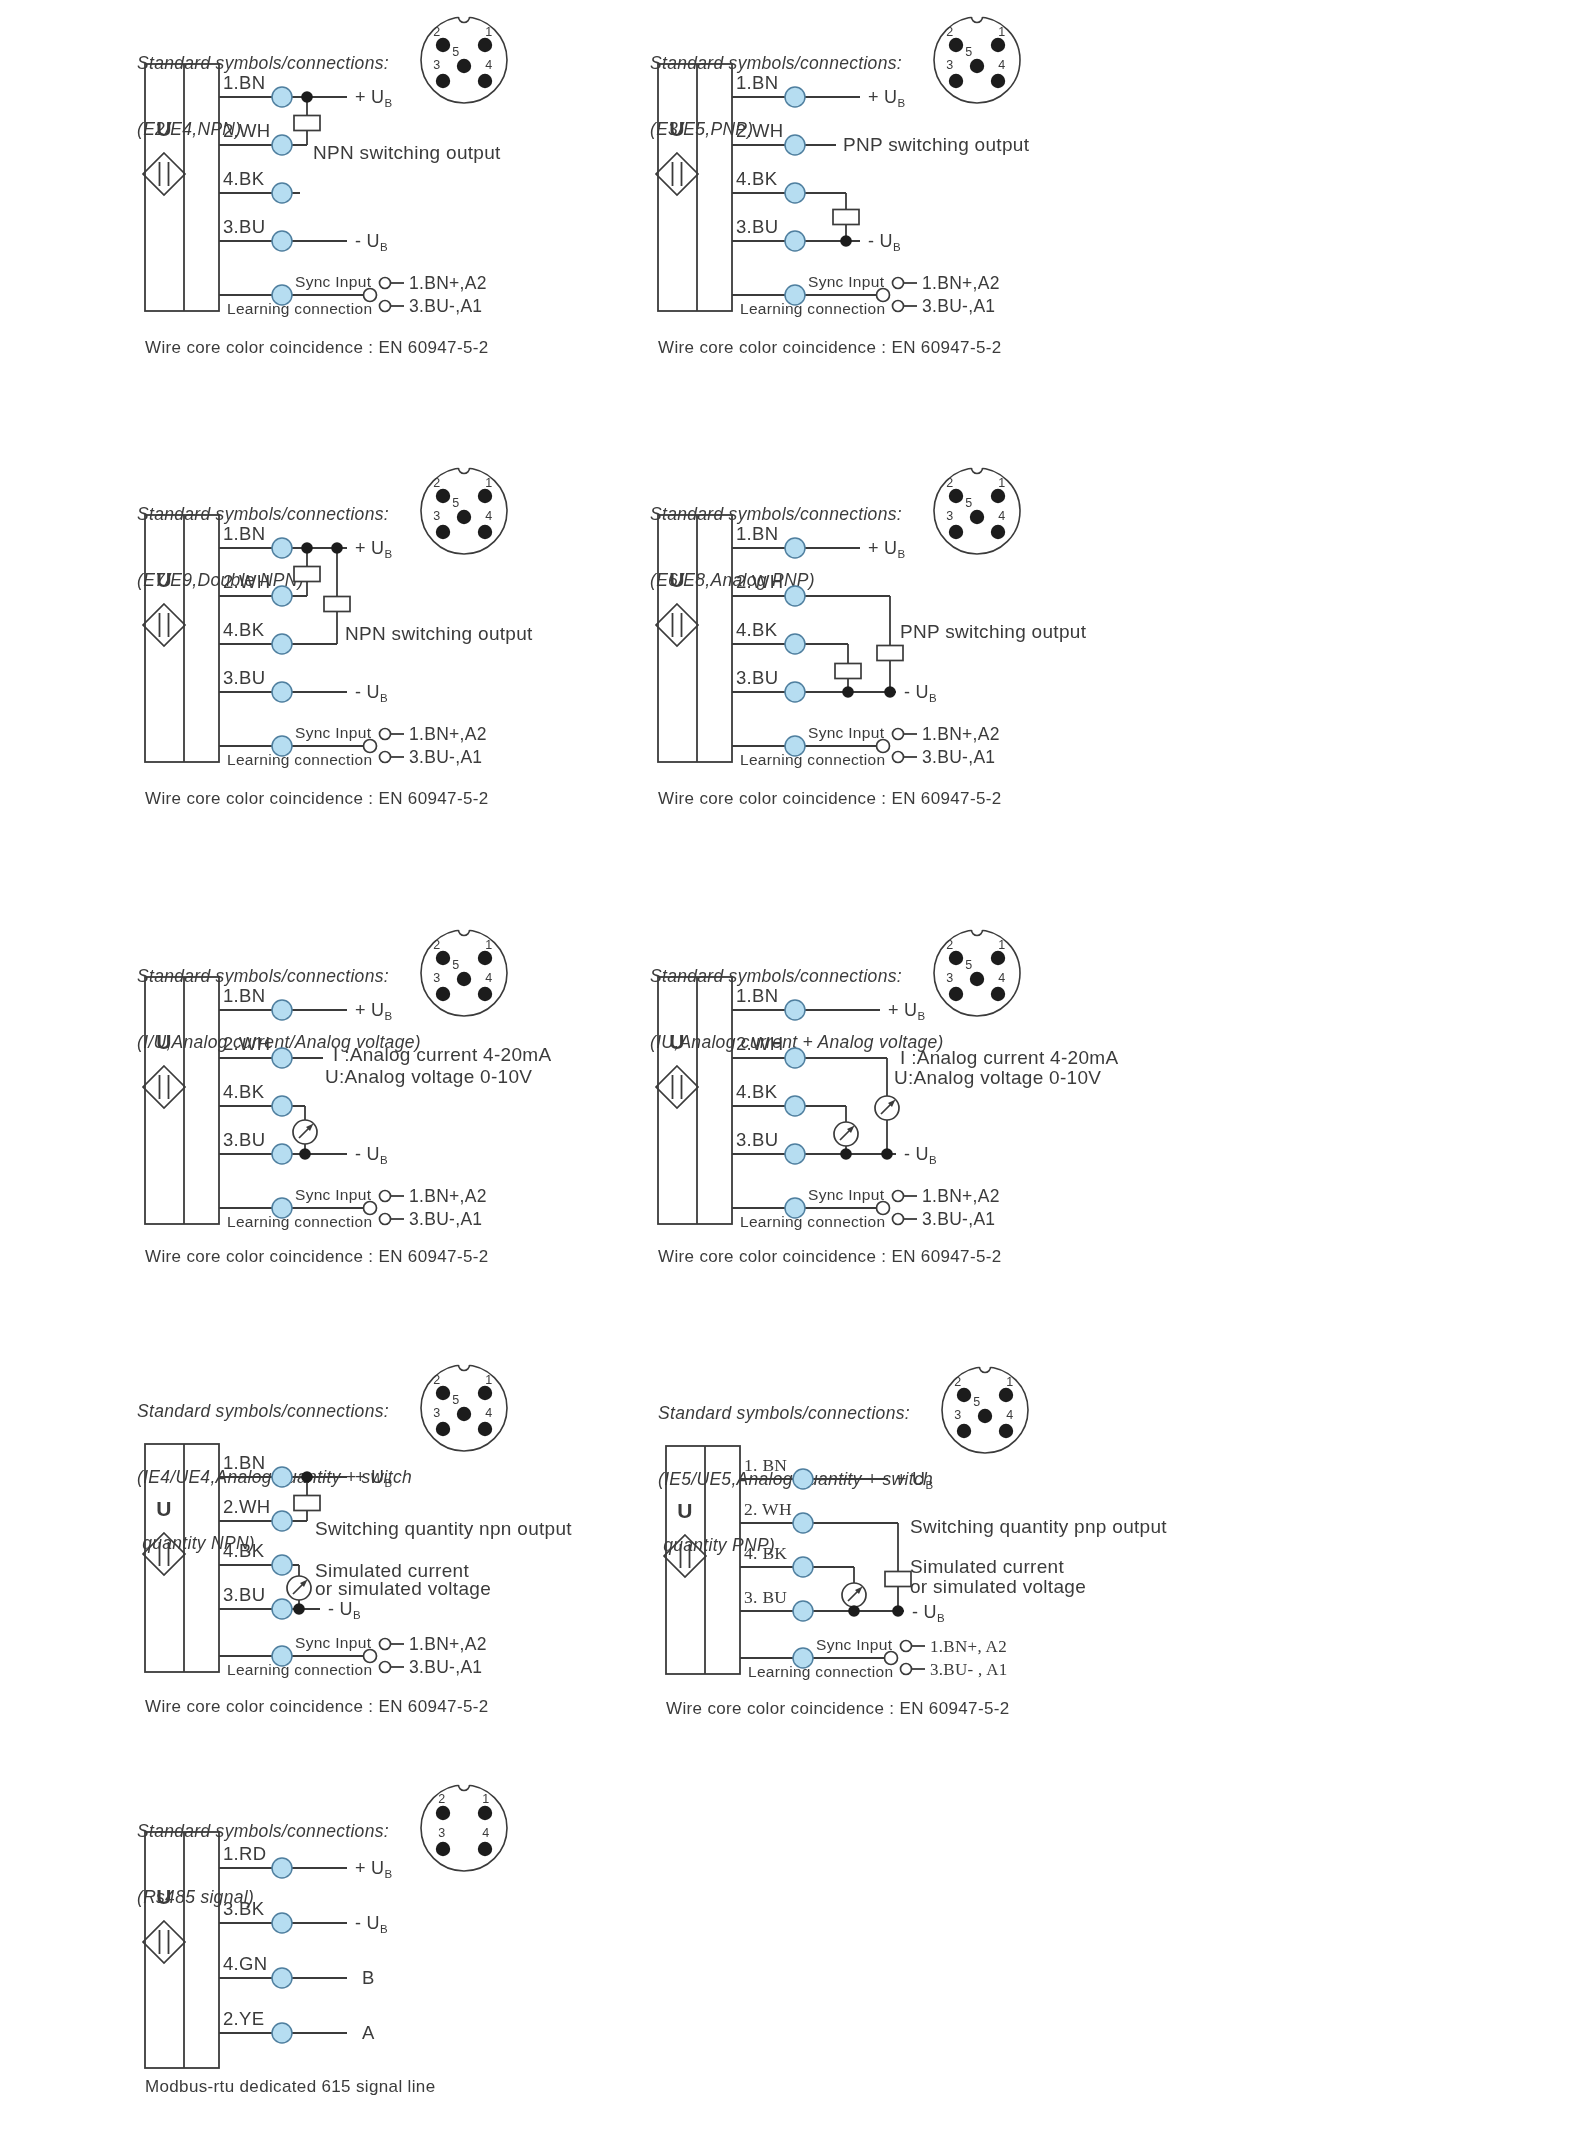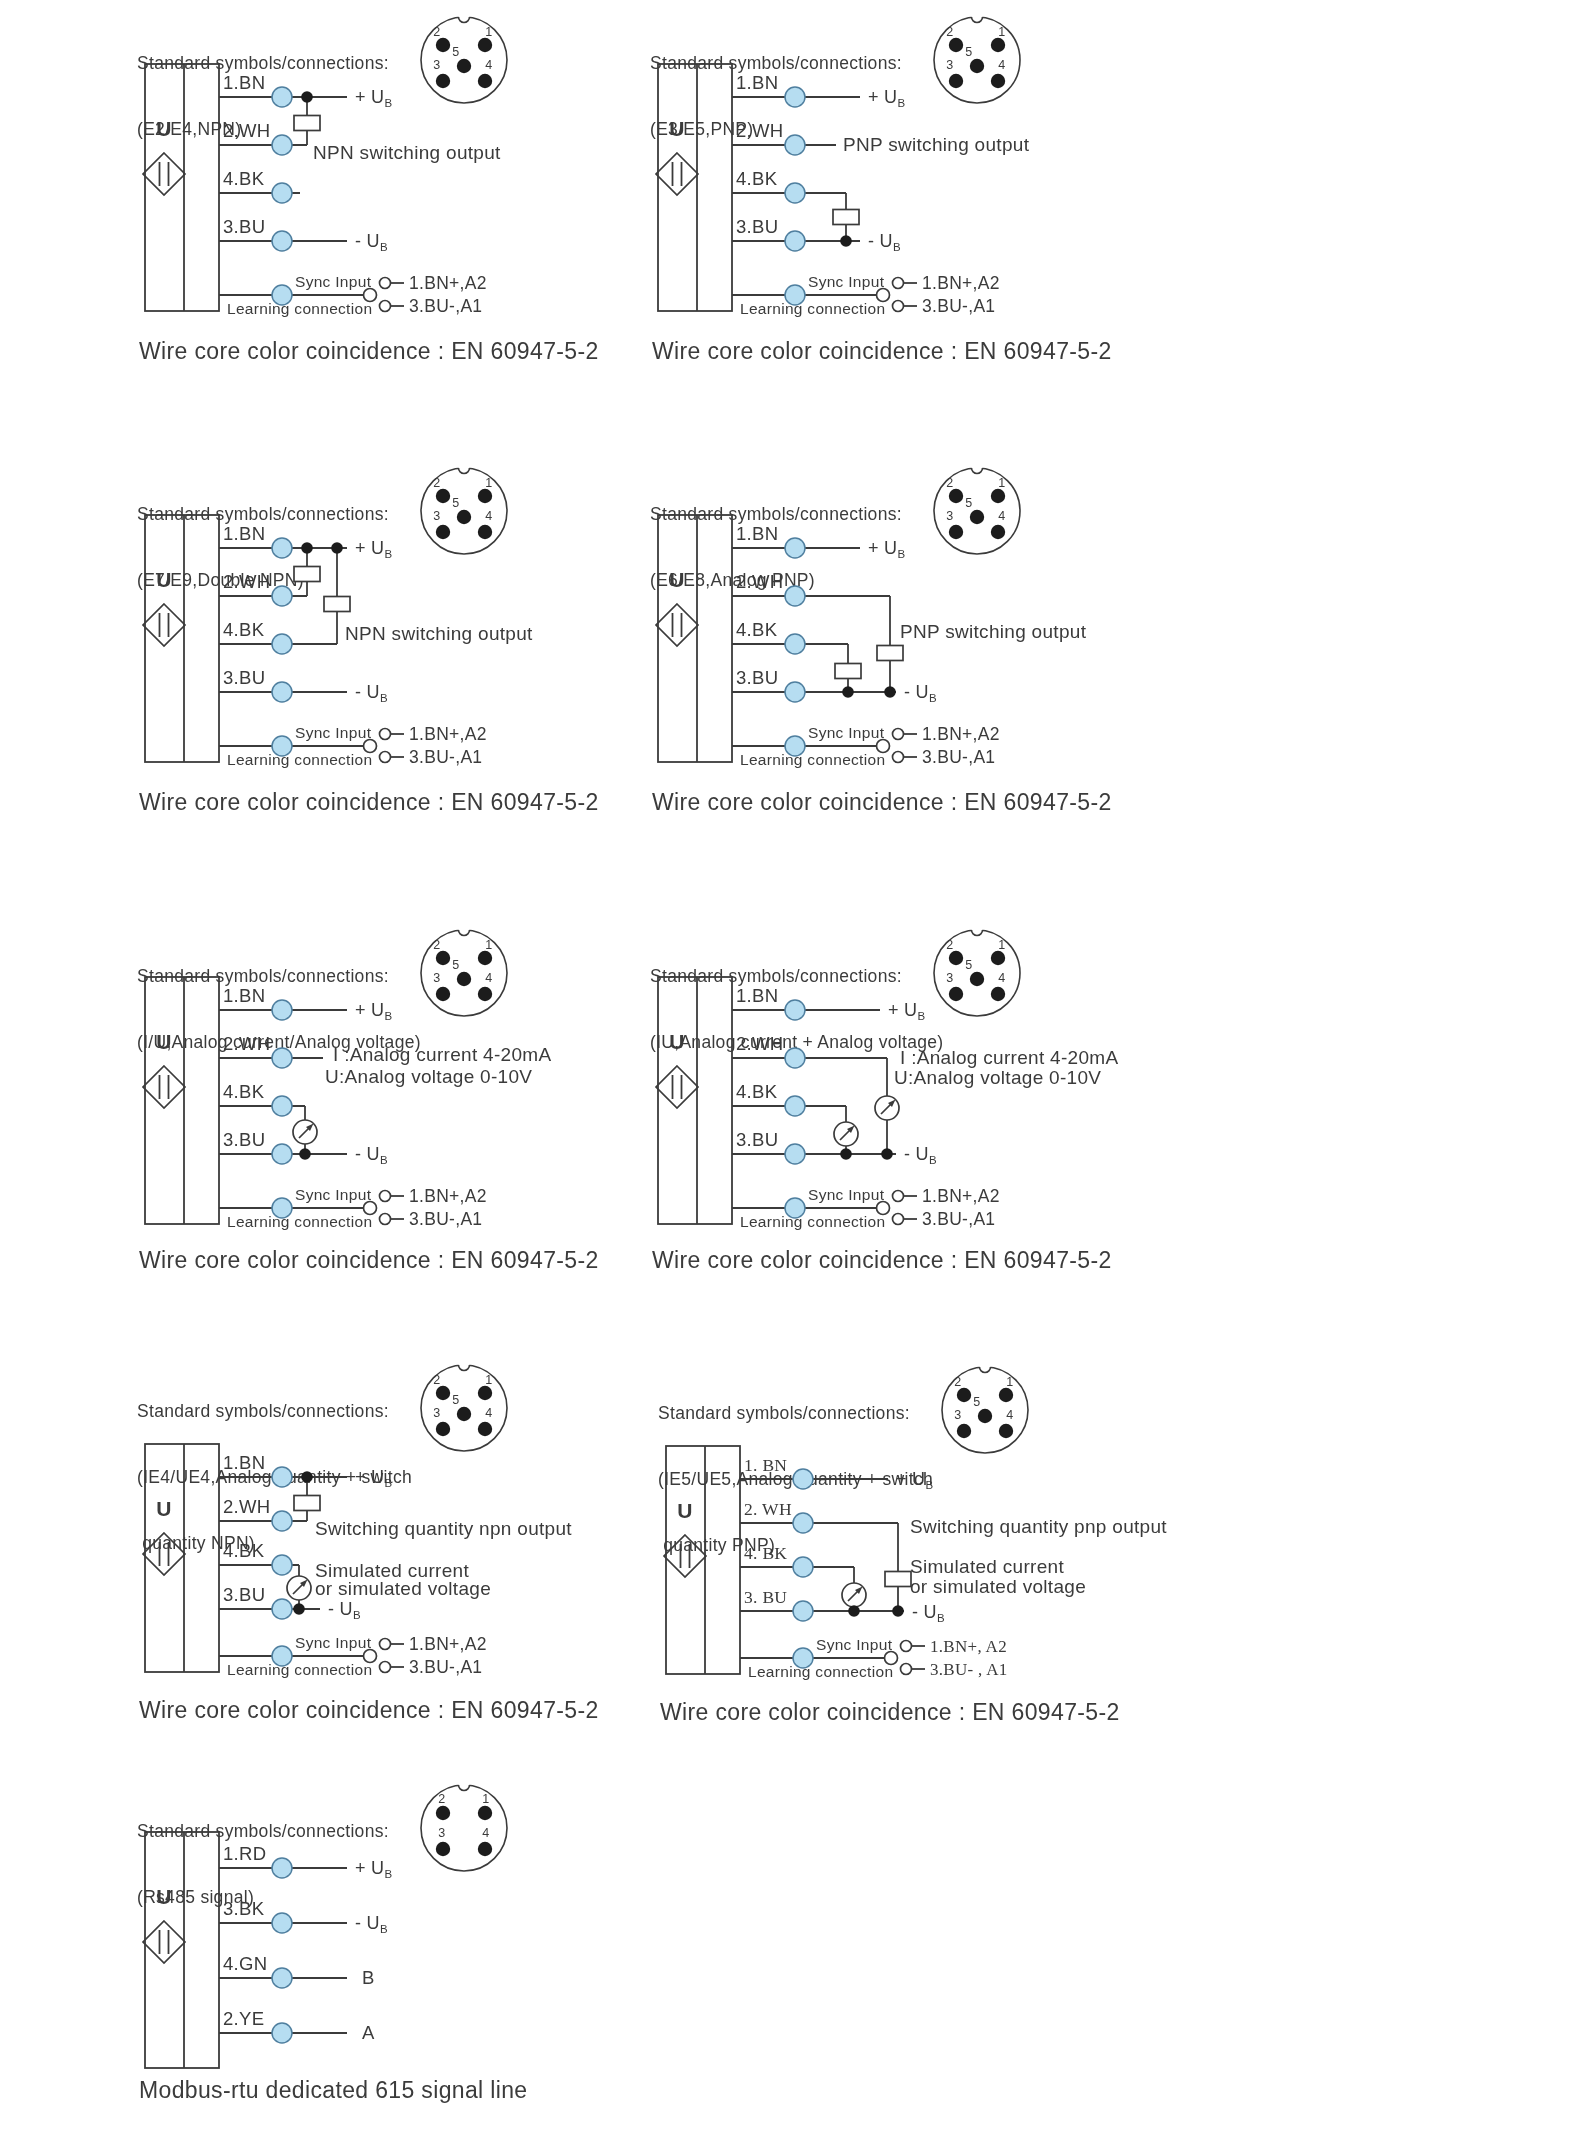--- a/index.html
+++ b/index.html
@@ -1,21 +1,21 @@
 <!DOCTYPE html>
 <html><head>
 <meta charset="utf-8">
 <style>
   html,body{margin:0;padding:0;background:#fff;}
   .page{position:relative;width:1587px;height:2154px;background:#ffffff;
         font-family:"Liberation Sans",sans-serif;color:#3b3b3b;overflow:hidden;}
   .block{position:absolute;width:560px;height:392px;}
   .block .title{position:absolute;left:0;top:0;font-size:17.5px;line-height:22px;
-        letter-spacing:.3px;white-space:pre;}
-  .block .caption{position:absolute;left:2px;width:548px;font-size:23px;
+        letter-spacing:.3px;white-space:pre;font-style:italic;}
+  .block .caption{position:absolute;left:8px;width:548px;font-size:17px;
         letter-spacing:.35px;white-space:pre;}
   .block svg{position:absolute;left:0;top:0;overflow:visible;display:block;}
 </style>
 </head>
 <body>
 
 <div class="page">
   <section class="block" style="left: 137px; top: 8px;">
     <div class="title">
       <div>Standard symbols/connections:</div>

